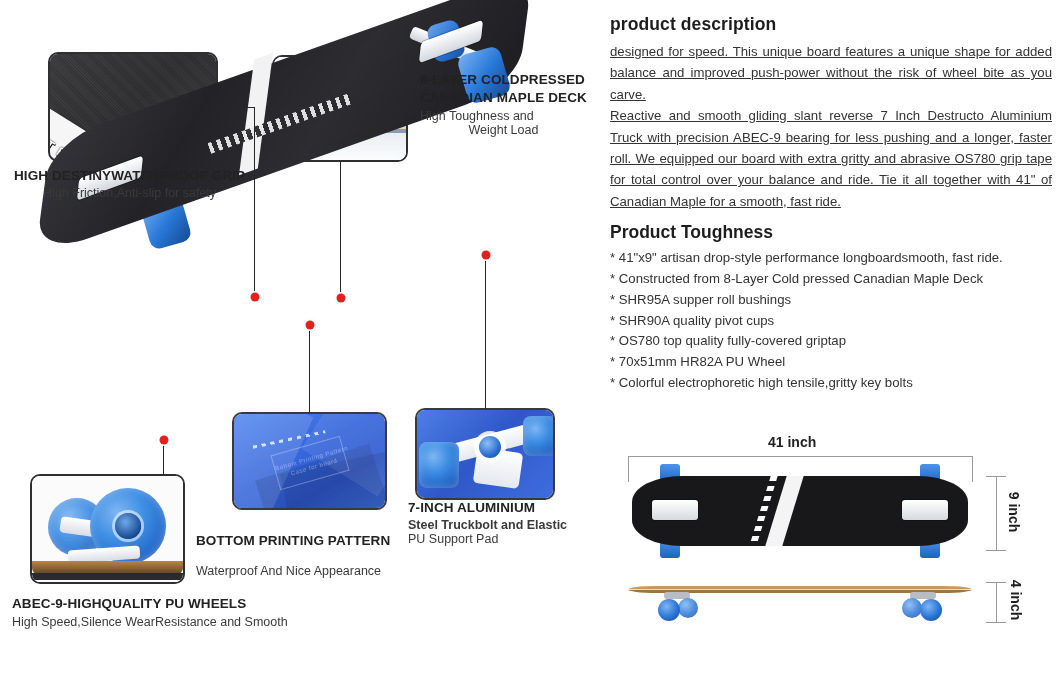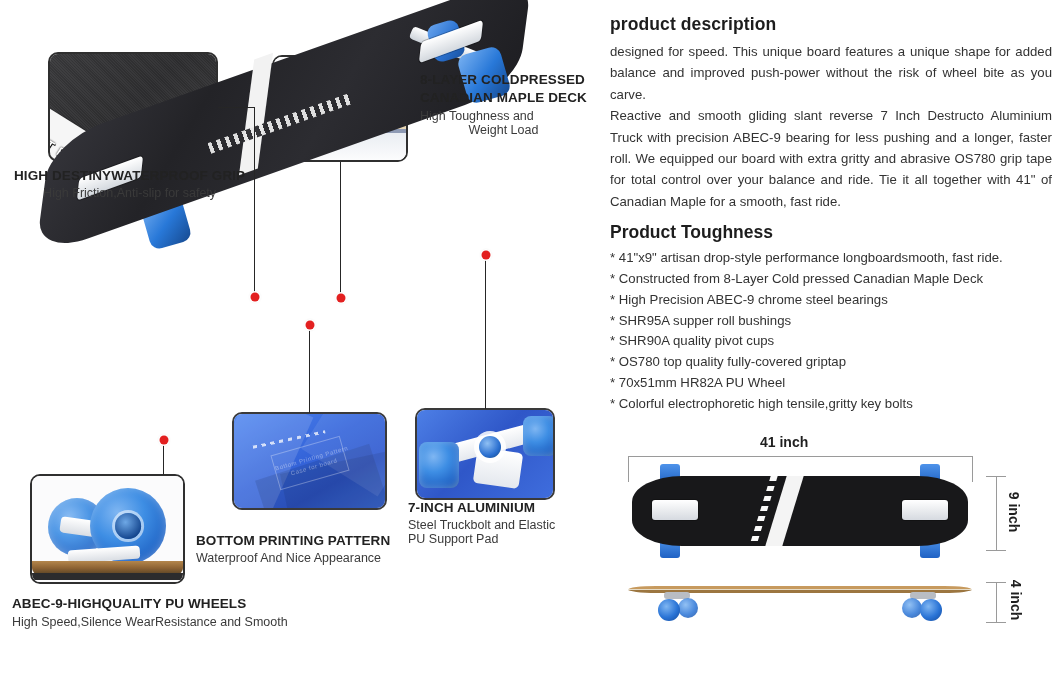--- a/index.html
+++ b/index.html
@@ -219,20 +219,21 @@
     font-weight: 700;
     color: #1d1d1d;
     margin: 10px 0 5px 0;
   }
   .rc-p {
     font-size: 13.2px;
     line-height: 1.62;
     color: #333;
     margin: 0;
     text-align: justify;
+    text-decoration: underline;
   }
   .rc-li {
     font-size: 13.2px;
     line-height: 1.58;
     color: #333;
     white-space: nowrap;
   }
 
   
   #dim-wrap {
@@ -425,50 +426,49 @@
   <div class="cap-sub" style="text-align:center;">Weight Load</div>
 </div>
 
 <div class="cap-block left" style="left:12px; top:596px;">
   <div class="cap-title">ABEC-9-HIGHQUALITY PU WHEELS</div>
   <div class="cap-sub" style="margin-top:4px;">High Speed,Silence WearResistance and Smooth</div>
 </div>
 
 <div class="cap-block center" style="left:196px; top:533px; width:228px;">
   <div class="cap-title">BOTTOM PRINTING PATTERN</div>
-  <div class="cap-sub" style="margin-top:3px;">Waterproof And Nice Appearance</div>
+  <div class="cap-sub" style="margin-top:16px;">Waterproof And Nice Appearance</div>
 </div>
 
 <div class="cap-block center" style="left:408px; top:500px; width:155px;">
   <div class="cap-title">7-INCH ALUMINIUM</div>
-  <div class="cap-sub" style="margin-top:3px;">Steel Truckbolt and Elastic</div>
+  <div class="cap-sub" style="margin-top:3px;font-weight:bold;">Steel Truckbolt and Elastic</div>
   <div class="cap-sub">PU Support Pad</div>
 </div>
 
 <div id="right-col">
   <h2 class="rc-h">product description</h2>
   <p class="rc-p">designed for speed. This unique board features a unique shape for added balance and improved push-power without the risk of wheel bite as you carve.</p>
   <p class="rc-p">Reactive and smooth gliding slant reverse 7 Inch Destructo Aluminium Truck with precision ABEC-9 bearing for less pushing and a longer, faster roll. We equipped our board with extra gritty and abrasive OS780 grip tape for total control over your balance and ride. Tie it all together with 41" of Canadian Maple for a smooth, fast ride.</p>
 
   <h2 class="rc-h2">Product Toughness</h2>
   <div>
     <div class="rc-li">* 41"x9" artisan drop-style performance longboardsmooth, fast ride.</div>
     <div class="rc-li">* Constructed from 8-Layer Cold pressed Canadian Maple Deck</div>
-    <div class="rc-li">* High Precision ABEC-9 chrome steel bearings</div>
     <div class="rc-li">* SHR95A supper roll bushings</div>
     <div class="rc-li">* SHR90A quality pivot cups</div>
     <div class="rc-li">* OS780 top quality fully-covered griptap</div>
     <div class="rc-li">* 70x51mm HR82A  PU Wheel</div>
     <div class="rc-li">* Colorful electrophoretic high tensile,gritty key bolts</div>
   </div>
 </div>
 
 <div id="dim-wrap">
 
-  <div class="dimlabel" style="left:148px; top:2px;">41 inch</div>
+  <div class="dimlabel" style="left:156px; top:2px;">41 inch</div>
   <div class="dimline h" style="left:16px; top:24px; width:344px;"></div>
   <div class="dimtick" style="left:16px; top:24px; height:26px;"></div>
   <div class="dimtick" style="left:360px; top:24px; height:26px;"></div>
 
   <div style="position:absolute; left:16px; top:30px; width:344px; height:98px;">
 
     <div class="tv-wheel" style="left:32px; top:2px; width:20px; height:20px;"></div>
     <div class="tv-wheel" style="left:32px; bottom:2px; width:20px; height:20px;"></div>
     <div class="tv-wheel" style="right:32px; top:2px; width:20px; height:20px;"></div>
     <div class="tv-wheel" style="right:32px; bottom:2px; width:20px; height:20px;"></div>

